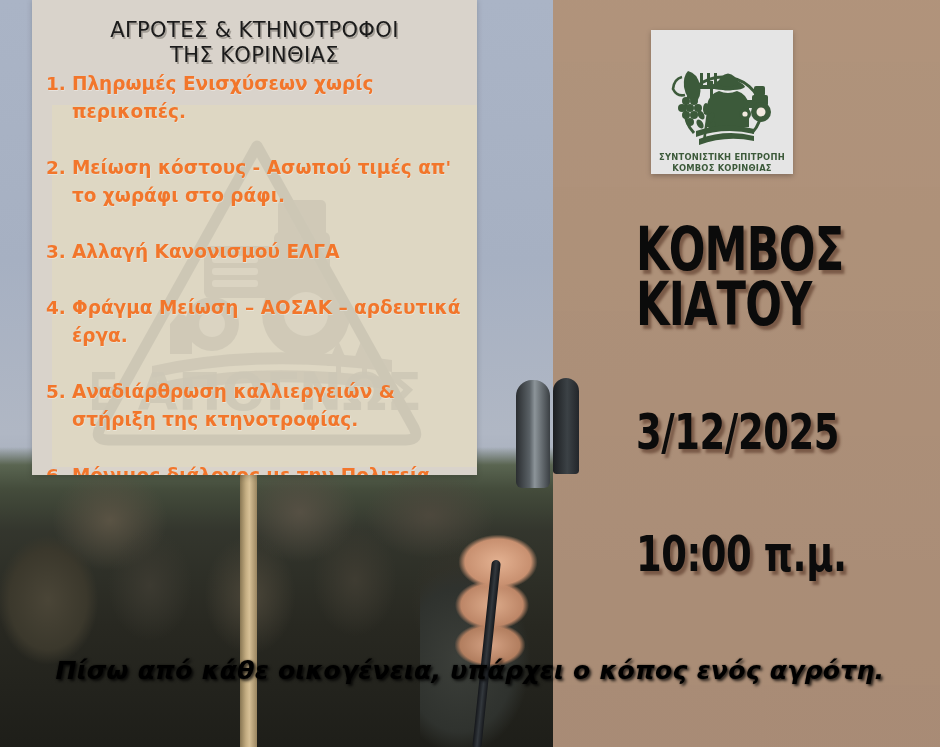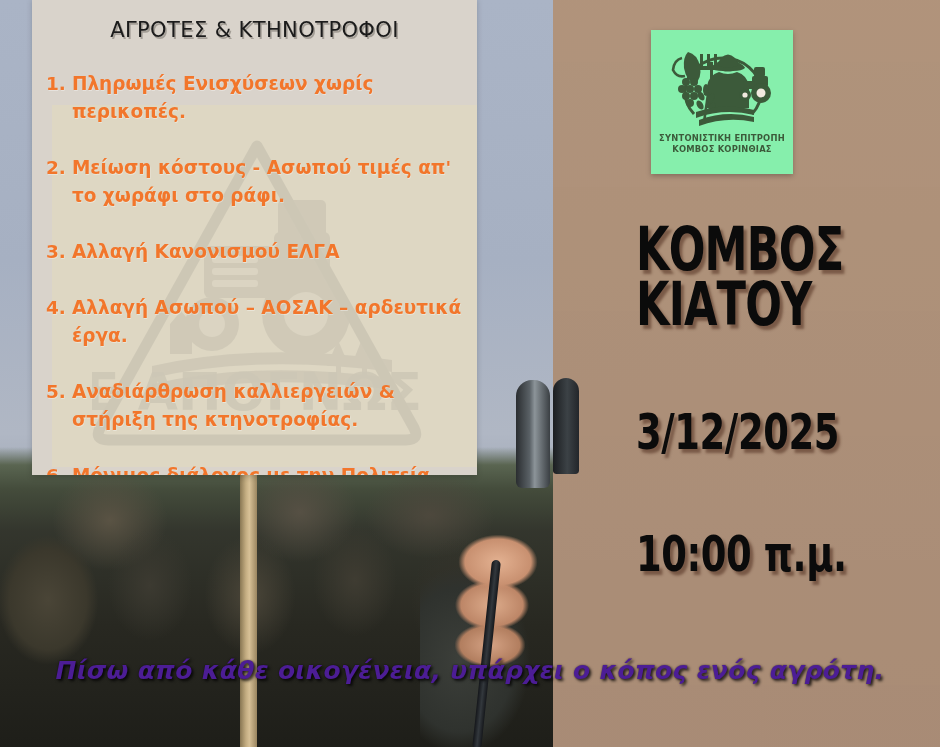--- a/index.html
+++ b/index.html
@@ -146,24 +146,24 @@
     line-height:28px;
     margin-bottom:28px;
     text-shadow:0.5px 0.5px 0 rgba(255,255,255,.35);
   }
   .demand .num{flex:0 0 auto;margin-right:6px;}
   .demand .txt{flex:1 1 auto;}
 
   
   .logo-card{
     position:absolute;left:651px;top:30px;width:142px;height:144px;
-    background:#86efac;
+    background:#e5e5e5;
     box-shadow:0 2px 5px rgba(0,0,0,.25);
     z-index:6;
-    display:flex;flex-direction:column;align-items:center;justify-content:flex-start;
+    display:flex;flex-direction:column;align-items:center;justify-content:flex-end;
   }
   .logo-mark{width:112px;height:96px;margin-top:6px;}
   .logo-text{
     text-align:center;
     color:#3c5a3a;
     font-family:"DejaVu Sans","Liberation Sans",sans-serif;
     font-weight:700;
     font-size:8.4px;
     line-height:11px;
     letter-spacing:.2px;
@@ -208,21 +208,21 @@
     transform:scaleX(.82);
     transform-origin:left center;
     text-shadow:4px 4px 3px rgba(60,25,10,.45);
   }
 
   
   .tagline{
     position:absolute;left:0;right:0;top:656px;
     text-align:center;
     z-index:7;
-    color:#4c1d95;
+    color:#000000;
     font-family:"DejaVu Sans","Liberation Sans",sans-serif;
     font-weight:600;
     font-style:italic;
     font-size:25px;
     letter-spacing:.3px;
     text-shadow:2px 2px 3px rgba(0,0,0,.75), 0 0 2px rgba(0,0,0,.5);
   }
 </style>
 </head>
 <body>
@@ -271,38 +271,39 @@
 
         <rect x="78" y="196" width="22" height="30"></rect>
         <path d="M78 196 l11 -13 l11 13 z"></path>
       </g>
       <text x="165" y="282" text-anchor="middle" font-family="DejaVu Sans, Liberation Sans, sans-serif" font-weight="700" font-size="52" fill="#8d8a82" opacity="0.9">ΣΕ ΑΠΟΓΝΩΣΗ</text>
     </svg>
 
     <div class="panel-inner">
       <h1 class="poster-title">
         <span>ΑΓΡΟΤΕΣ &amp; ΚΤΗΝΟΤΡΟΦΟΙ</span><br>
+        <span>ΤΗΣ ΚΟΡΙΝΘΙΑΣ</span>
       </h1>
 
       <ul class="demands" id="demands-list">
           <li class="demand">
             <span class="num">1.</span>
             <span class="txt">Πληρωμές Ενισχύσεων χωρίς περικοπές.</span>
           </li>
           <li class="demand">
             <span class="num">2.</span>
             <span class="txt">Μείωση κόστους - Ασωπού τιμές απ' το χωράφι στο ράφι.</span>
           </li>
           <li class="demand">
             <span class="num">3.</span>
             <span class="txt">Αλλαγή Κανονισμού ΕΛΓΑ</span>
           </li>
           <li class="demand">
             <span class="num">4.</span>
-            <span class="txt">Αλλαγή Ασωπού – ΑΟΣΑΚ – αρδευτικά έργα.</span>
+            <span class="txt">Φράγμα Μείωση – ΑΟΣΑΚ – αρδευτικά έργα.</span>
           </li>
           <li class="demand">
             <span class="num">5.</span>
             <span class="txt">Αναδιάρθρωση καλλιεργειών &amp; στήριξη της κτηνοτροφίας.</span>
           </li>
           <li class="demand">
             <span class="num">6.</span>
             <span class="txt">Μόνιμος διάλογος με την Πολιτεία.</span>
           </li>
         </ul>

